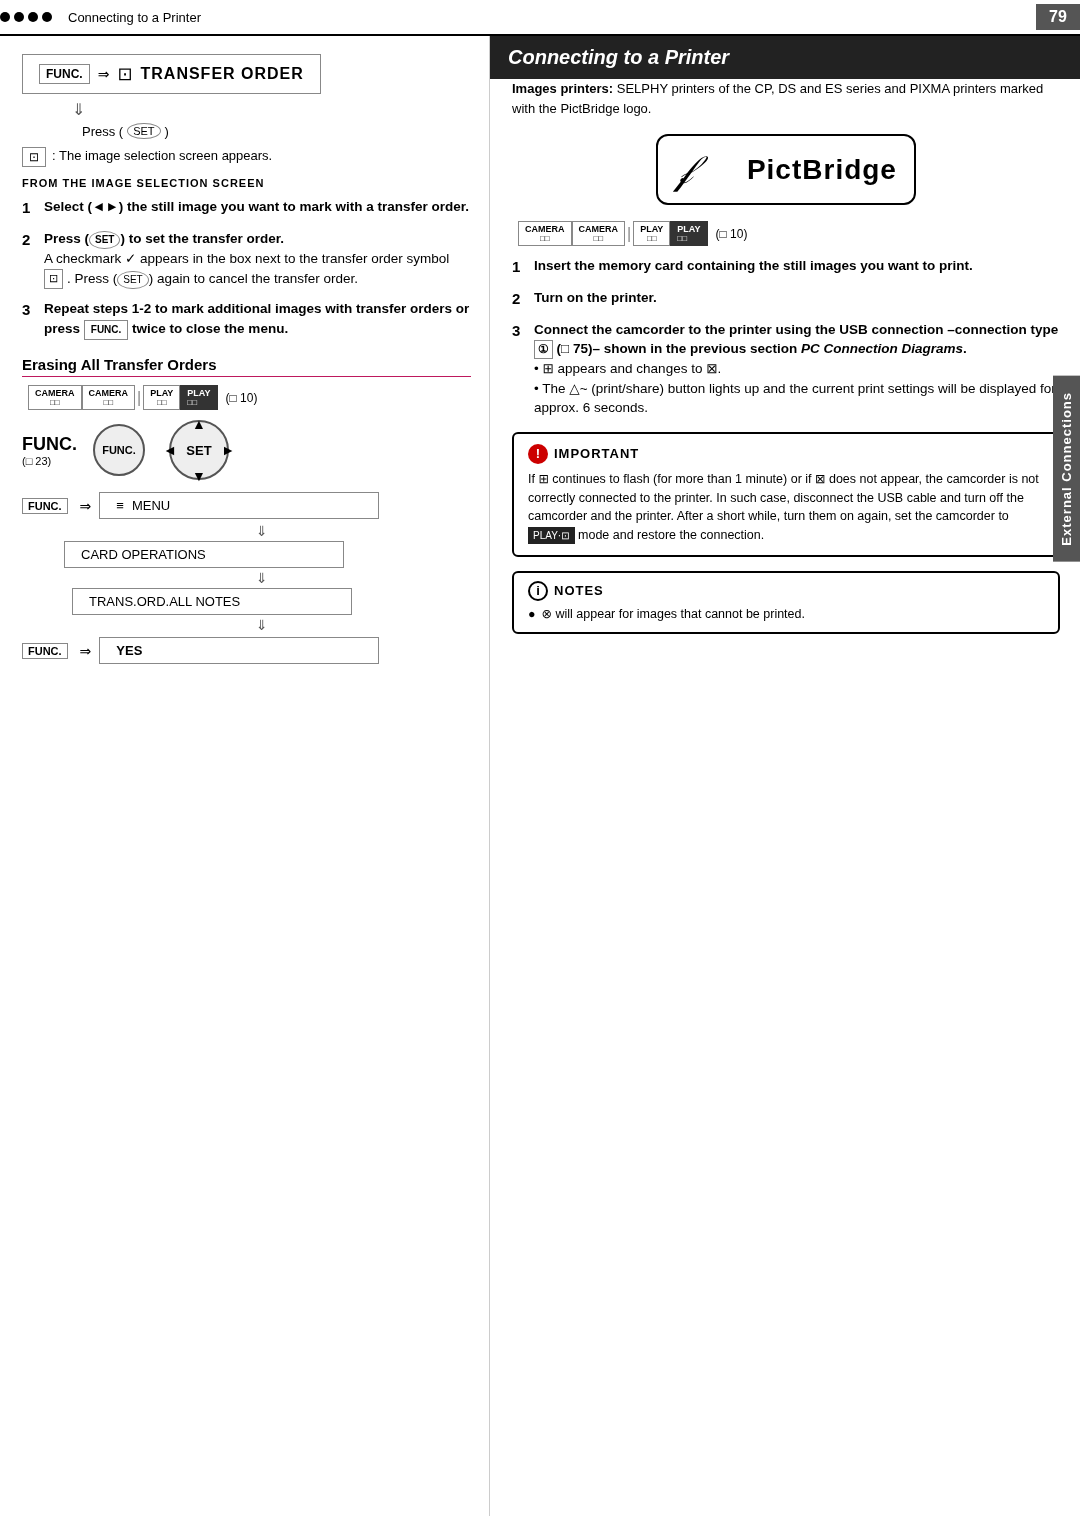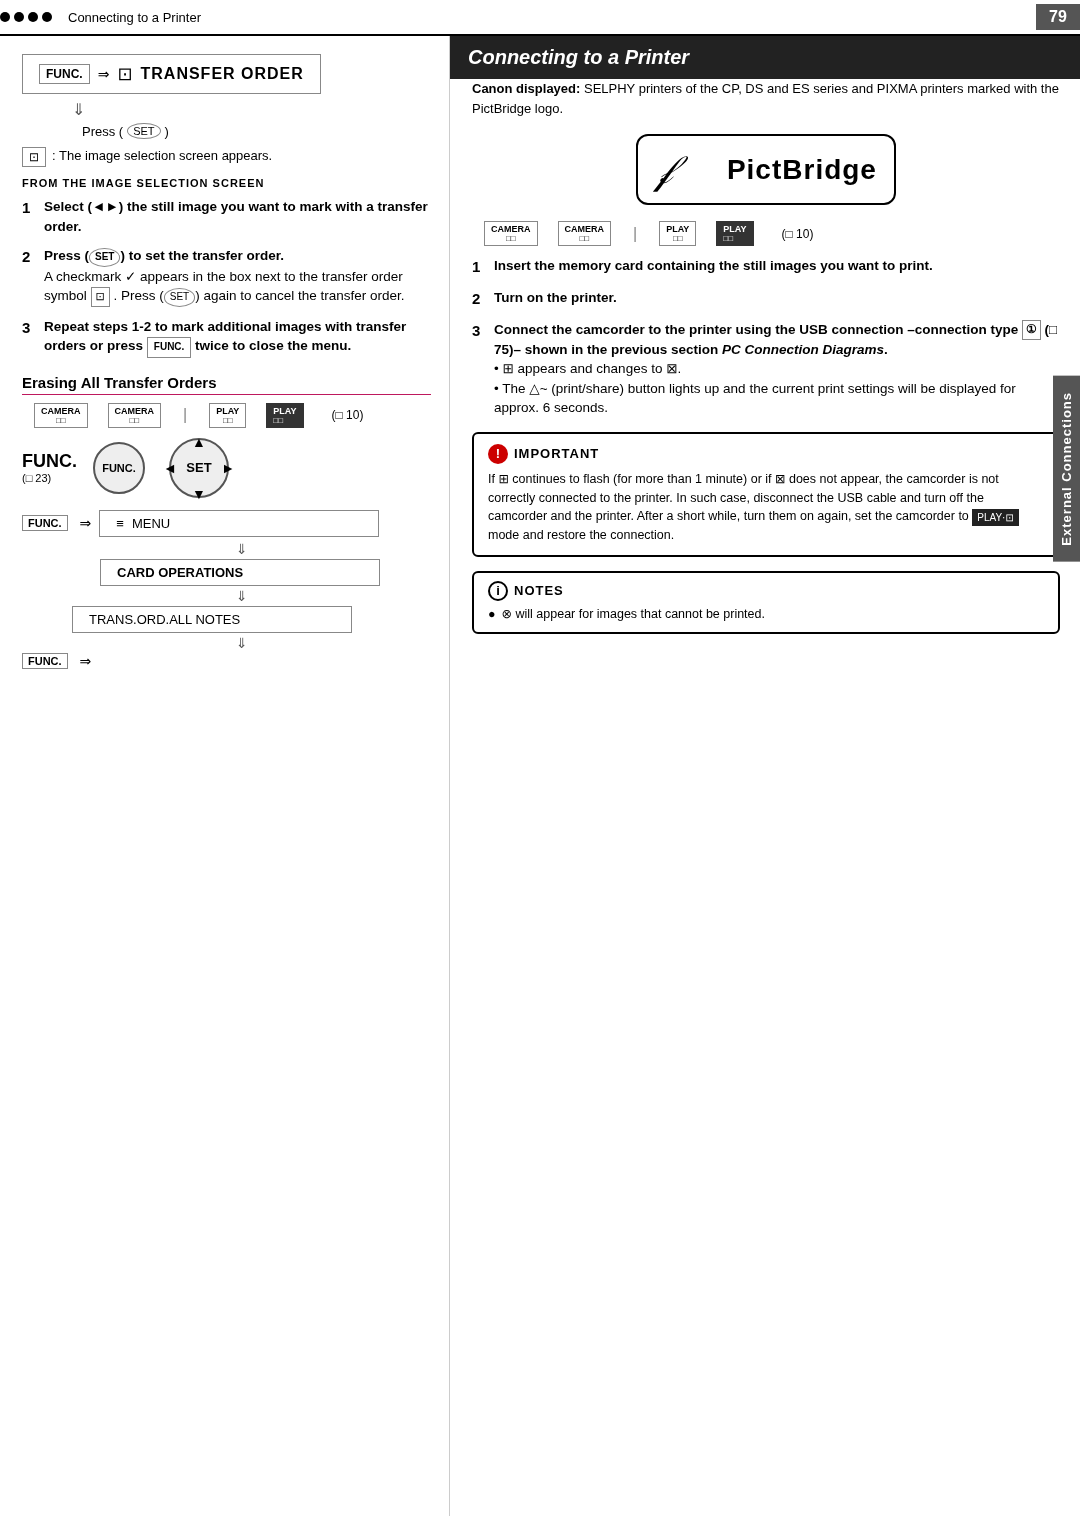--- a/index.html
+++ b/index.html
@@ -45,21 +45,21 @@
 
     
     .main-layout {
       display: flex;
       width: 100%;
       min-height: 1480px;
     }
 
     
     .left-col {
-      width: 450px;
+      width: 490px;
       padding: 18px 18px 18px 22px;
       border-right: 1px solid #ccc;
       flex-shrink: 0;
     }
 
     
     .right-col {
       flex: 1;
       padding: 0 0 0 0;
       position: relative;
@@ -188,22 +188,22 @@
       font-weight: bold;
       border-bottom: 1px solid #be185d;
       padding-bottom: 3px;
       margin: 16px 0 8px 0;
     }
 
     
     .cam-play-row {
       display: flex;
       align-items: center;
-      gap: 20px;
-      margin: 6px 12px;
+      gap: 0;
+      margin: 6px 6px;
     }
     .cam-btn {
       border: 1.5px solid #888;
       padding: 2px 6px;
       font-size: 10px;
       display: flex;
       flex-direction: column;
       align-items: center;
     }
     .cam-btn-top { font-size: 9px; font-weight: bold; }
@@ -562,51 +562,54 @@
 
       <div style="display:flex; align-items:center; gap:8px; margin-bottom:2px;">
         <span class="func-box-inline">FUNC.</span>
         <span>⇒</span>
         <div class="flow-box">
           <span>≡</span>
           <span>MENU</span>
         </div>
       </div>
       <div class="flow-arrow">⇓</div>
-      <div style="margin-left:78px;font-weight:bold;">
+      <div style="margin-left:42px;">
         <div class="flow-box">
           <span>CARD OPERATIONS</span>
         </div>
       </div>
       <div class="flow-arrow">⇓</div>
       <div style="margin-left:50px;">
         <div class="flow-box">
           <span>TRANS.ORD.ALL NOTES</span>
         </div>
       </div>
       <div class="flow-arrow">⇓</div>
 
       <div style="display:flex; align-items:center; gap:8px; margin-left:0;">
         <span class="func-box-inline">FUNC.</span>
         <span>⇒</span>
+        <div class="flow-box">
+          <strong>YES</strong>
+        </div>
       </div>
     </div>
 
   </div>
 
   <div class="right-col">
 
     <div class="right-section-title">Connecting to a Printer</div>
 
     <div class="right-content">
 
 
 
       <p class="body-text">
-        <strong>Canon displayed:</strong> SELPHY printers of the CP, DS and ES series and PIXMA printers marked with the PictBridge logo.
+        <strong>Images printers:</strong> SELPHY printers of the CP, DS and ES series and PIXMA printers marked with the PictBridge logo.
       </p>
 
       <div class="pictbridge-box">
         <span class="pictbridge-logo-icon" style="font-size:40px; font-style:italic; font-family:Georgia,serif;">𝒻</span>
         <span class="pictbridge-text">PictBridge</span>
       </div>
 
 
       <div class="cam-play-row" style="margin-bottom:10px;">
         <div class="cam-btn">

